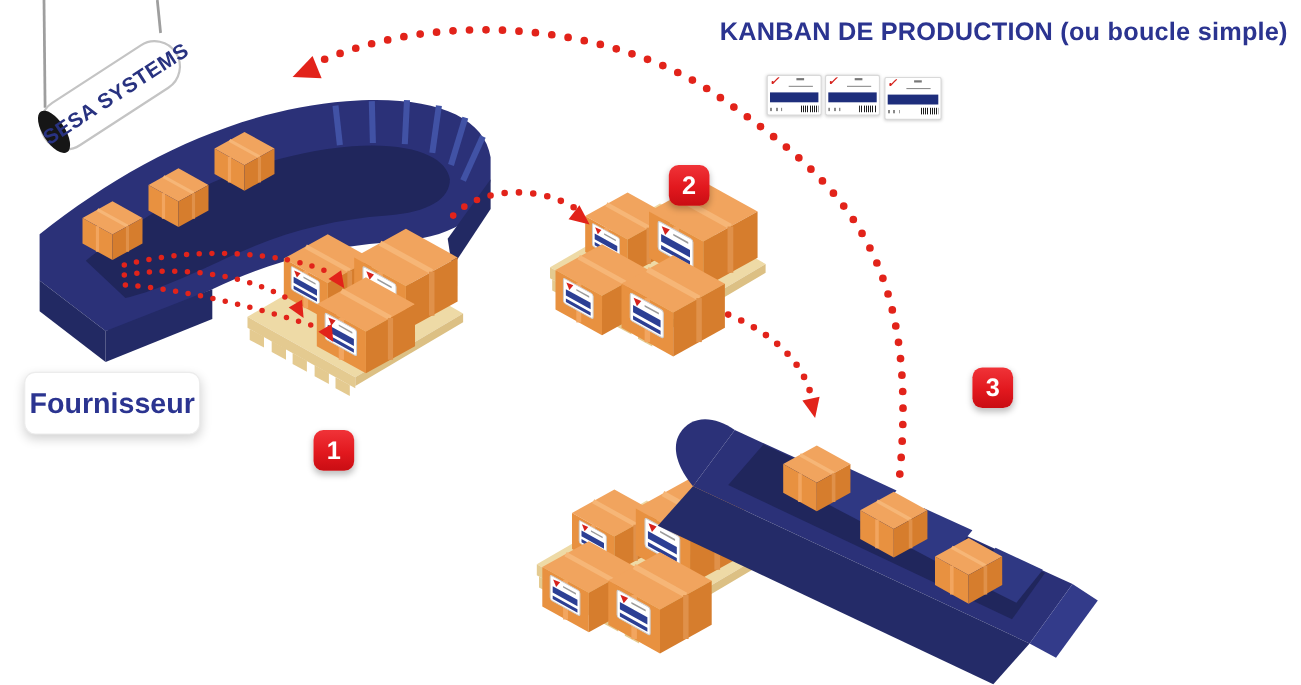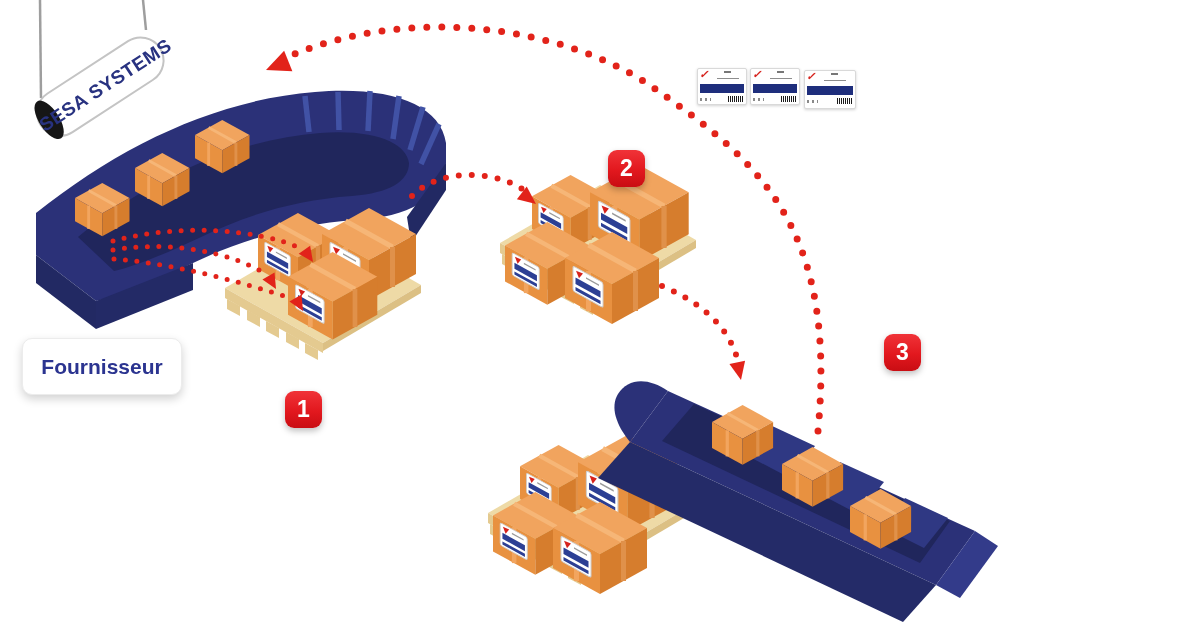--- a/index.html
+++ b/index.html
@@ -5,21 +5,21 @@
   html,body{margin:0;padding:0;background:#fff;}
   .stage{position:relative;width:1183px;height:623px;background:#ffffff;overflow:hidden;
          font-family:"Liberation Sans",sans-serif;}
   .stage svg{position:absolute;left:0;top:0;}
 
   .title{position:absolute;left:645px;top:15px;width:535px;text-align:center;
          font-size:23px;font-weight:700;color:#2b3490;letter-spacing:.2px;}
 
   .actor-card{position:absolute;background:#fff;border:1px solid #ececec;border-radius:10px;
               box-shadow:0 4px 10px rgba(0,0,0,.18);display:flex;align-items:center;justify-content:center;
-              font-size:21px;font-weight:700;color:#2b3490;}
+              font-size:26px;font-weight:700;color:#2b3490;}
   .actor-supplier{left:22px;top:338px;width:158px;height:55px;}
   .actor-client{left:942px;top:437px;width:147px;height:57px;}
 
   .badge{position:absolute;width:37px;height:37px;border-radius:9px;
          background:linear-gradient(180deg,#f03338 0%,#e2181e 55%,#c90d13 100%);
          box-shadow:0 3px 6px rgba(0,0,0,.25);
          display:flex;align-items:center;justify-content:center;
          color:#fff;font-size:23px;font-weight:700;}
   .badge-1{left:285px;top:391px;}
   .badge-2{left:608px;top:150px;}
@@ -182,20 +182,21 @@
       <use href="#headM" transform="translate(741,380) rotate(78)"></use>
     </g>
 
     <g>
       <path d="M 818,431 C 826,345 818,276 788,220 C 757,162 706,124 648,84
                C 560,26 410,5 290,56" fill="none" stroke="#e2231a" stroke-width="7" stroke-linecap="round" stroke-dasharray="0 15"></path>
       <use href="#headL" transform="translate(266,70) rotate(158)"></use>
     </g>
   </svg>
 
+  <div class="title">KANBAN DE PRODUCTION (ou boucle simple)</div>
 
   <div class="kcard c1">
     <div class="ktop">
       <span class="kcheck">✓</span>
       <span class="ksig"></span>
     </div>
     <div class="kbar"></div>
     <div class="kfoot">
       <span class="kmini"></span>
       <span class="kbarcode"></span>

